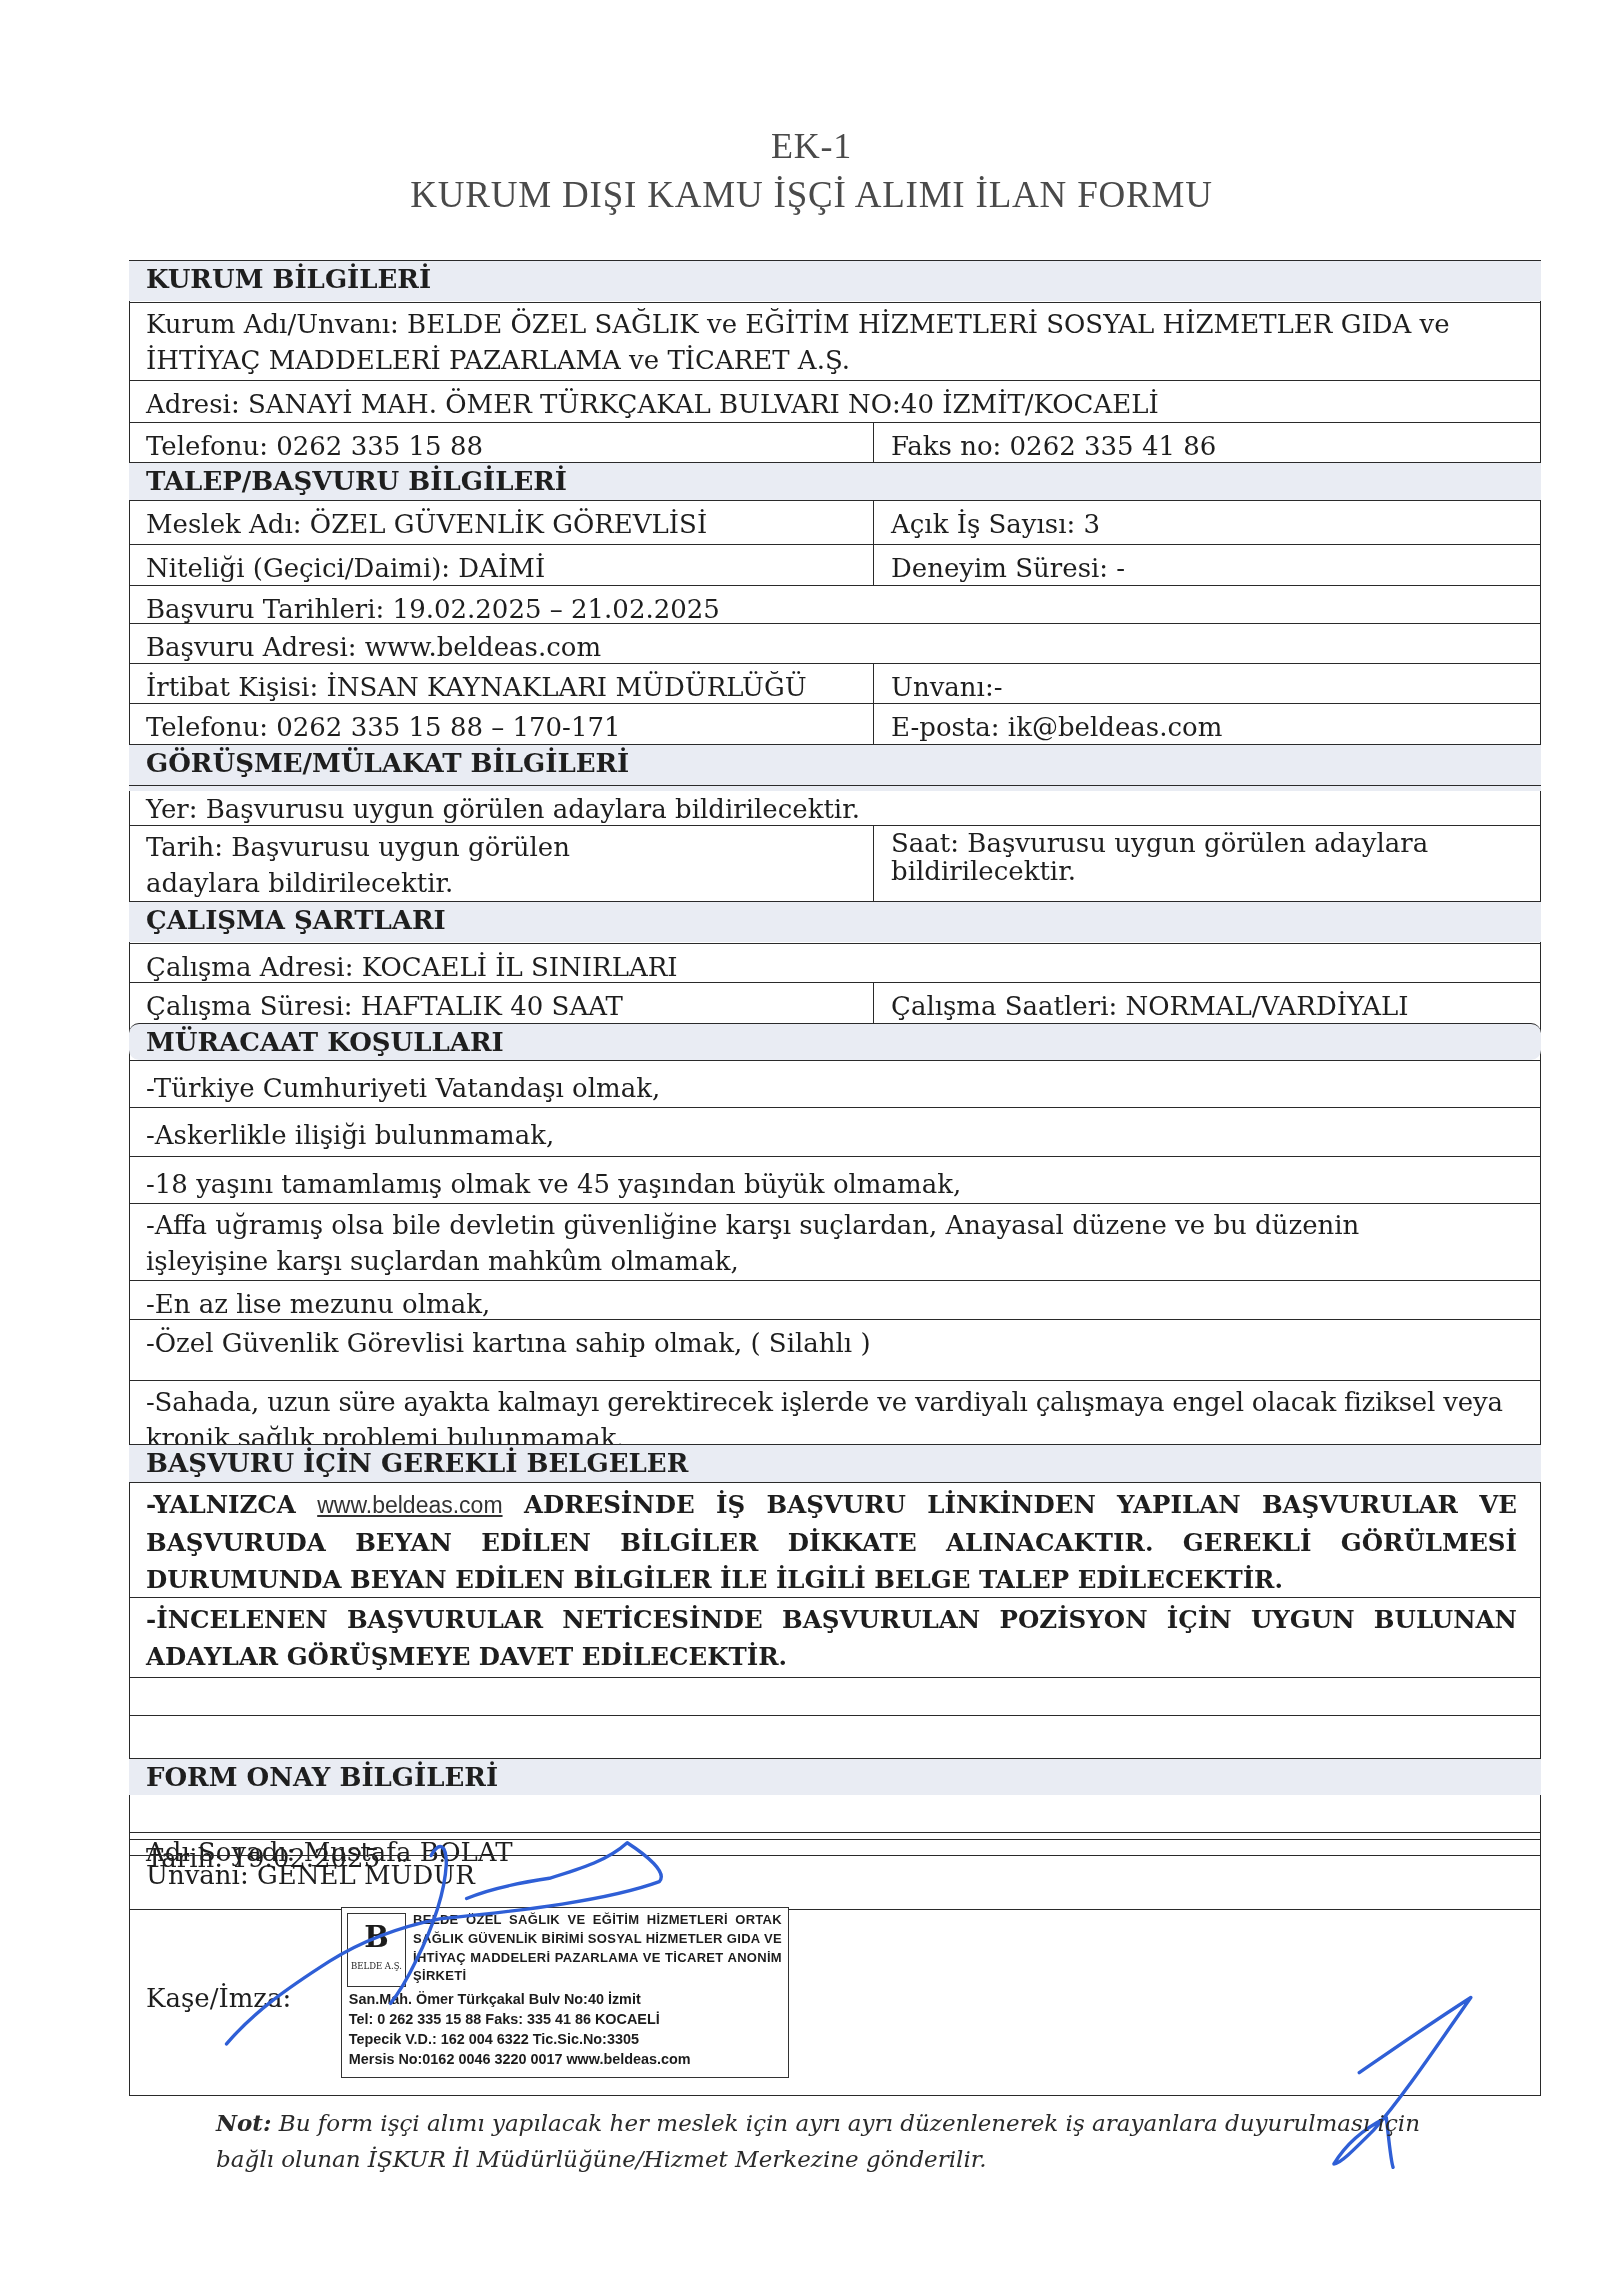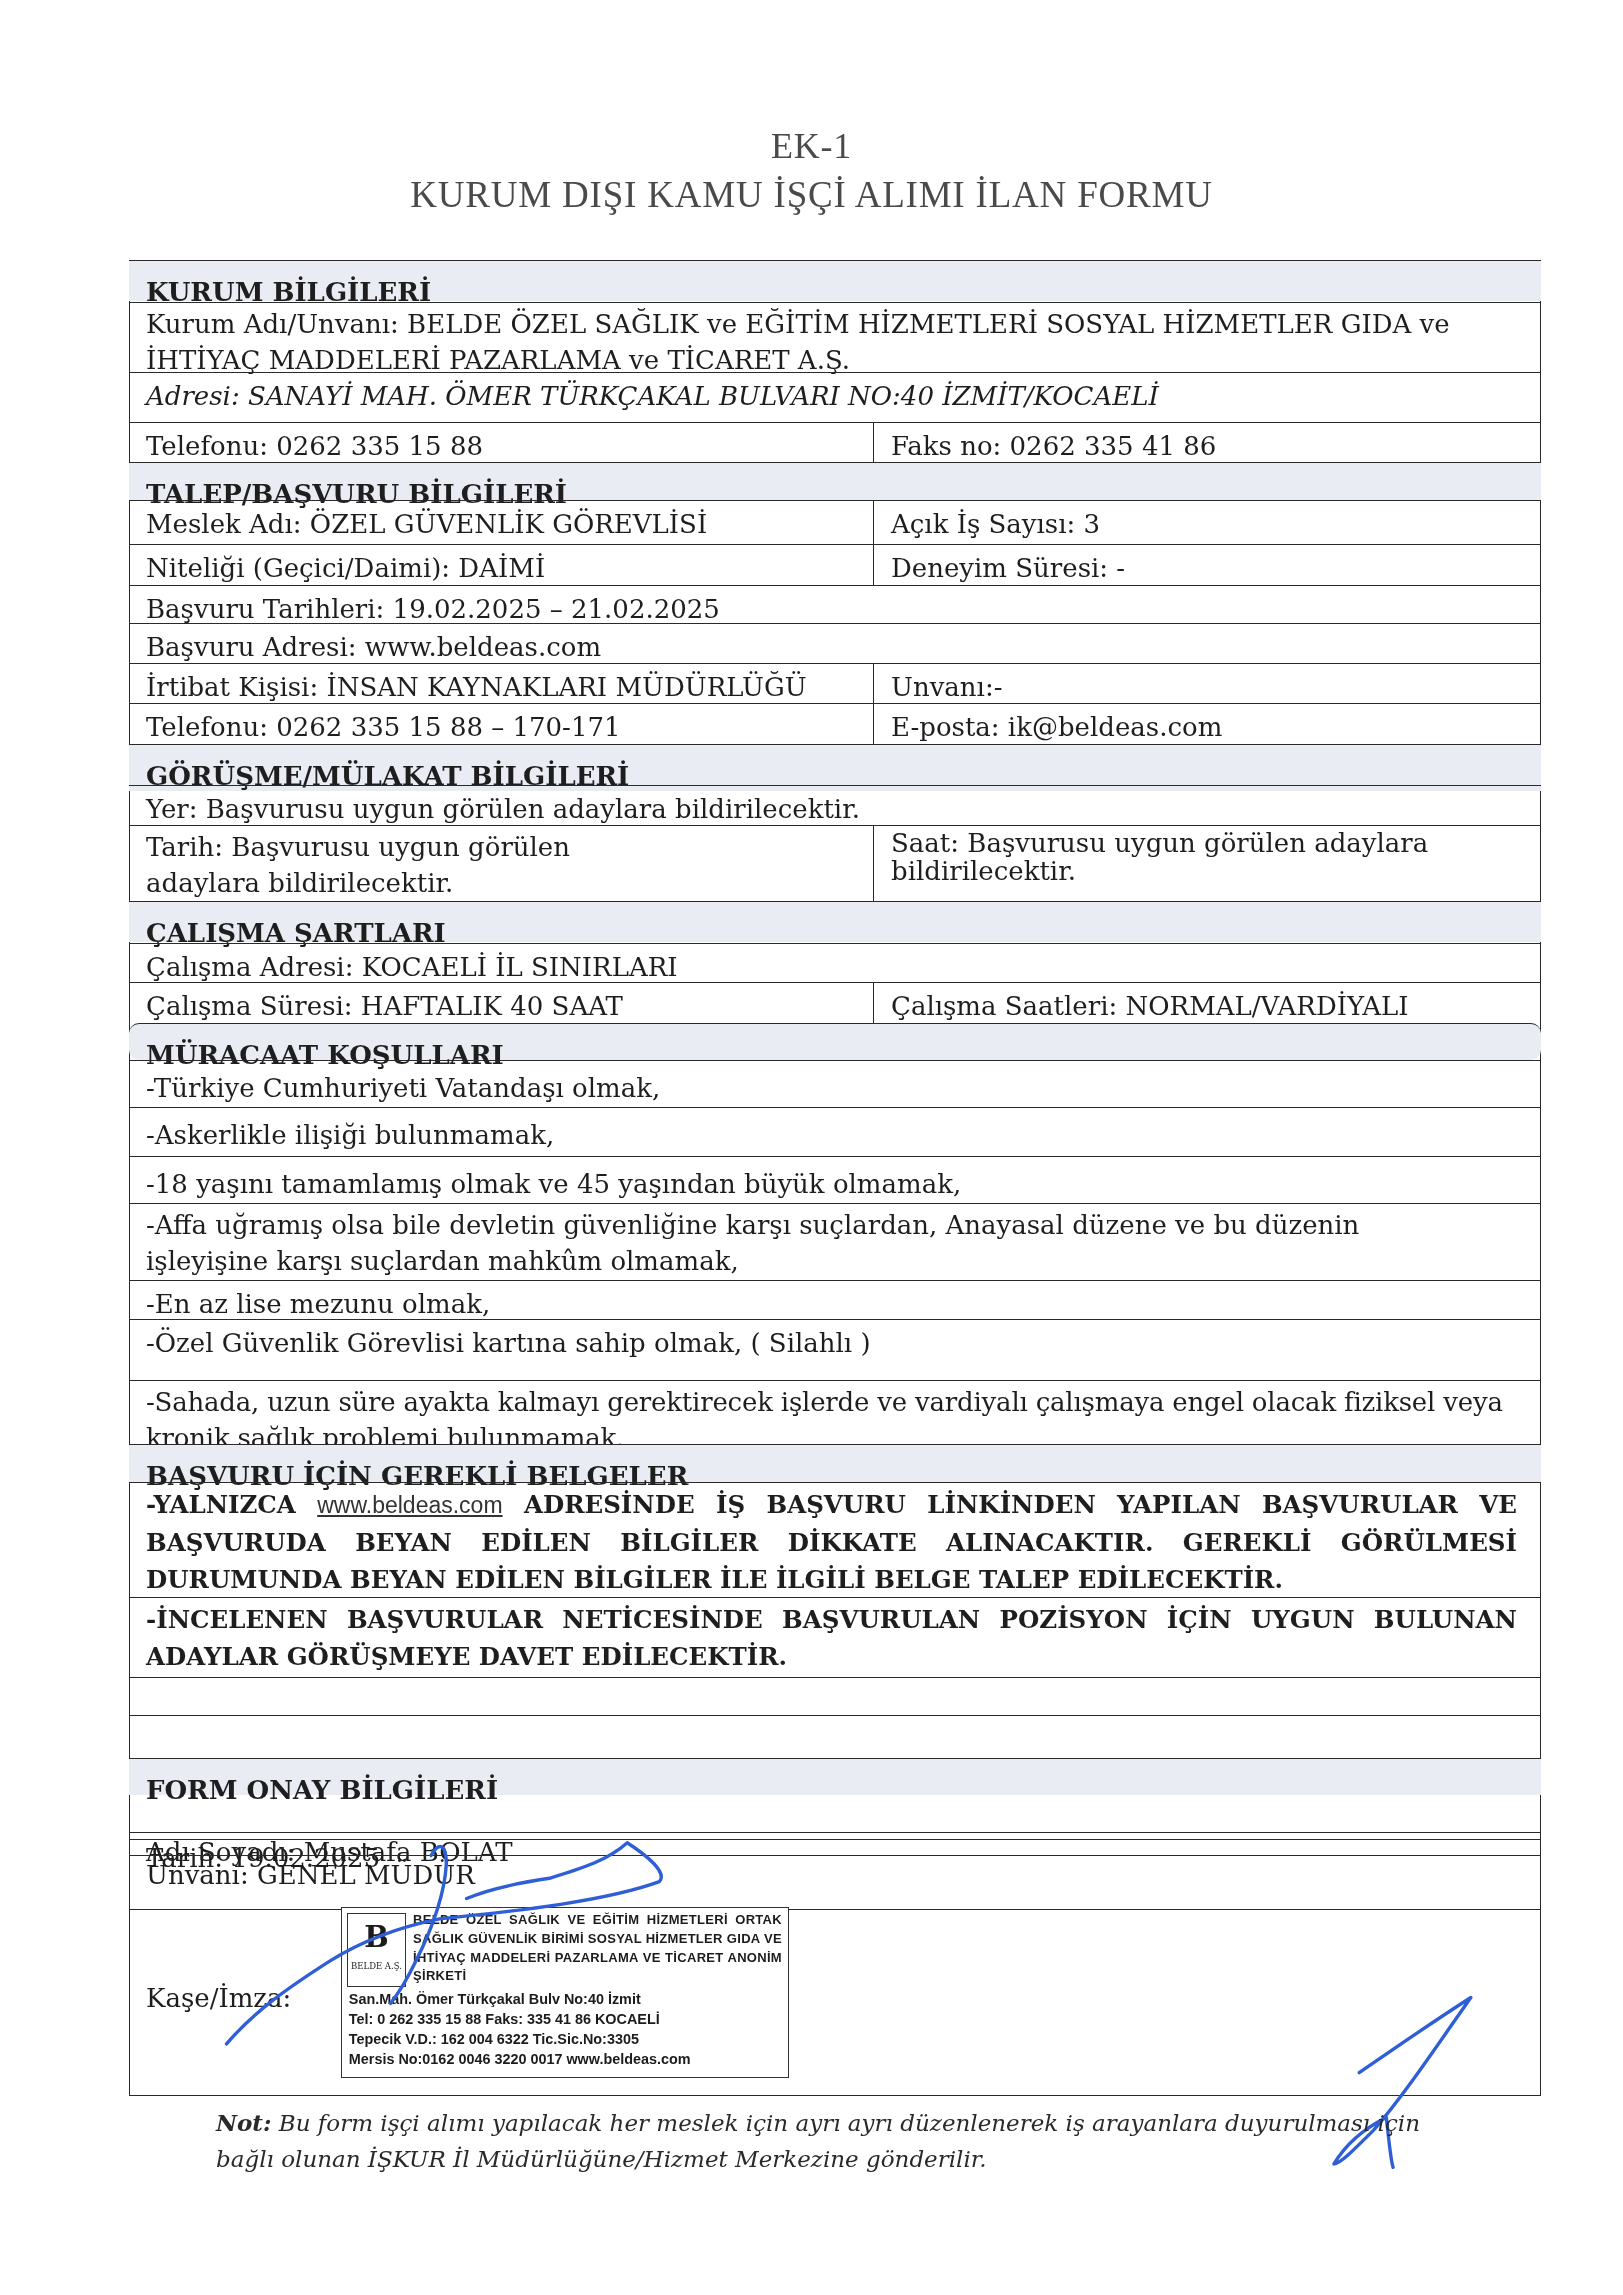--- a/index.html
+++ b/index.html
@@ -13,21 +13,21 @@
          border:1.7px solid #2a2a2a; box-sizing:border-box; }
   .row { position:absolute; left:129px; width:1412px; box-sizing:border-box;
          border-top:1.7px solid #2a2a2a; }
   .hdr { background:#e9ecf3; }
   .cell { position:absolute; top:0; bottom:0; box-sizing:border-box;
           padding:3.4px 0 0 17px; font-size:26px; line-height:41px; white-space:nowrap; }
   .cell.wrap { white-space:normal; }
   .c-full { left:0; right:0; }
   .c-left { left:0; width:745px; border-right:1.7px solid #2a2a2a; }
   .c-right { left:745px; right:0; }
-  .hdr .cell { font-weight:bold; font-size:26px; padding-top:13px; line-height:37px; }
+  .hdr .cell { font-weight:bold; font-size:26px; padding-top:0; line-height:37px; }
   .bold { font-weight:bold; font-size:24.5px; line-height:41px; text-align:justify; padding-right:24px; }
   .link { text-decoration:underline; font-weight:normal; font-family:"Liberation Sans","DejaVu Sans",sans-serif; font-size:23px; color:#333; }
   .note { position:absolute; left:216px; top:2105px; width:1251px; font-style:italic;
           font-size:23px; line-height:36px; color:#2a2a2a; font-family:"DejaVu Serif",serif; }
   .note b { font-weight:bold; }
   .stamp { position:absolute; left:341px; top:1907px; width:448px; height:171px;
            border:1.7px solid #333; box-sizing:border-box; background:#fff;
            font-family:"Liberation Sans","DejaVu Sans",sans-serif; color:#1c1c1c; }
   .stamp-logo { position:absolute; left:5px; top:5px; width:59px; height:74px; border:1.7px solid #333;
                 box-sizing:border-box; text-align:center; }
@@ -50,21 +50,21 @@
 
 <div class="row hdr" style="top:260px;height:41px;">
   <div class="cell c-full">KURUM BİLGİLERİ</div>
 </div>
 <div class="row" style="top:302px;height:78px;">
   <div class="cell c-full" style="line-height:36px;">
     <div>Kurum Adı/Unvanı: BELDE ÖZEL SAĞLIK ve EĞİTİM HİZMETLERİ SOSYAL HİZMETLER GIDA ve</div>
     <div>İHTİYAÇ MADDELERİ PAZARLAMA ve TİCARET A.Ş.</div>
   </div>
 </div>
-<div class="row" style="top:372px;height:42px;font-style:italic;">
+<div class="row" style="top:380px;height:42px;">
   <div class="cell c-full">Adresi: SANAYİ MAH. ÖMER TÜRKÇAKAL BULVARI NO:40 İZMİT/KOCAELİ</div>
 </div>
 <div class="row" style="top:422px;height:40px;">
   <div class="cell c-left">Telefonu: 0262 335 15 88</div>
   <div class="cell c-right">Faks no: 0262 335 41 86</div>
 </div>
 
 <div class="row hdr" style="top:462px;height:38px;">
   <div class="cell c-full">TALEP/BAŞVURU BİLGİLERİ</div>
 </div>

